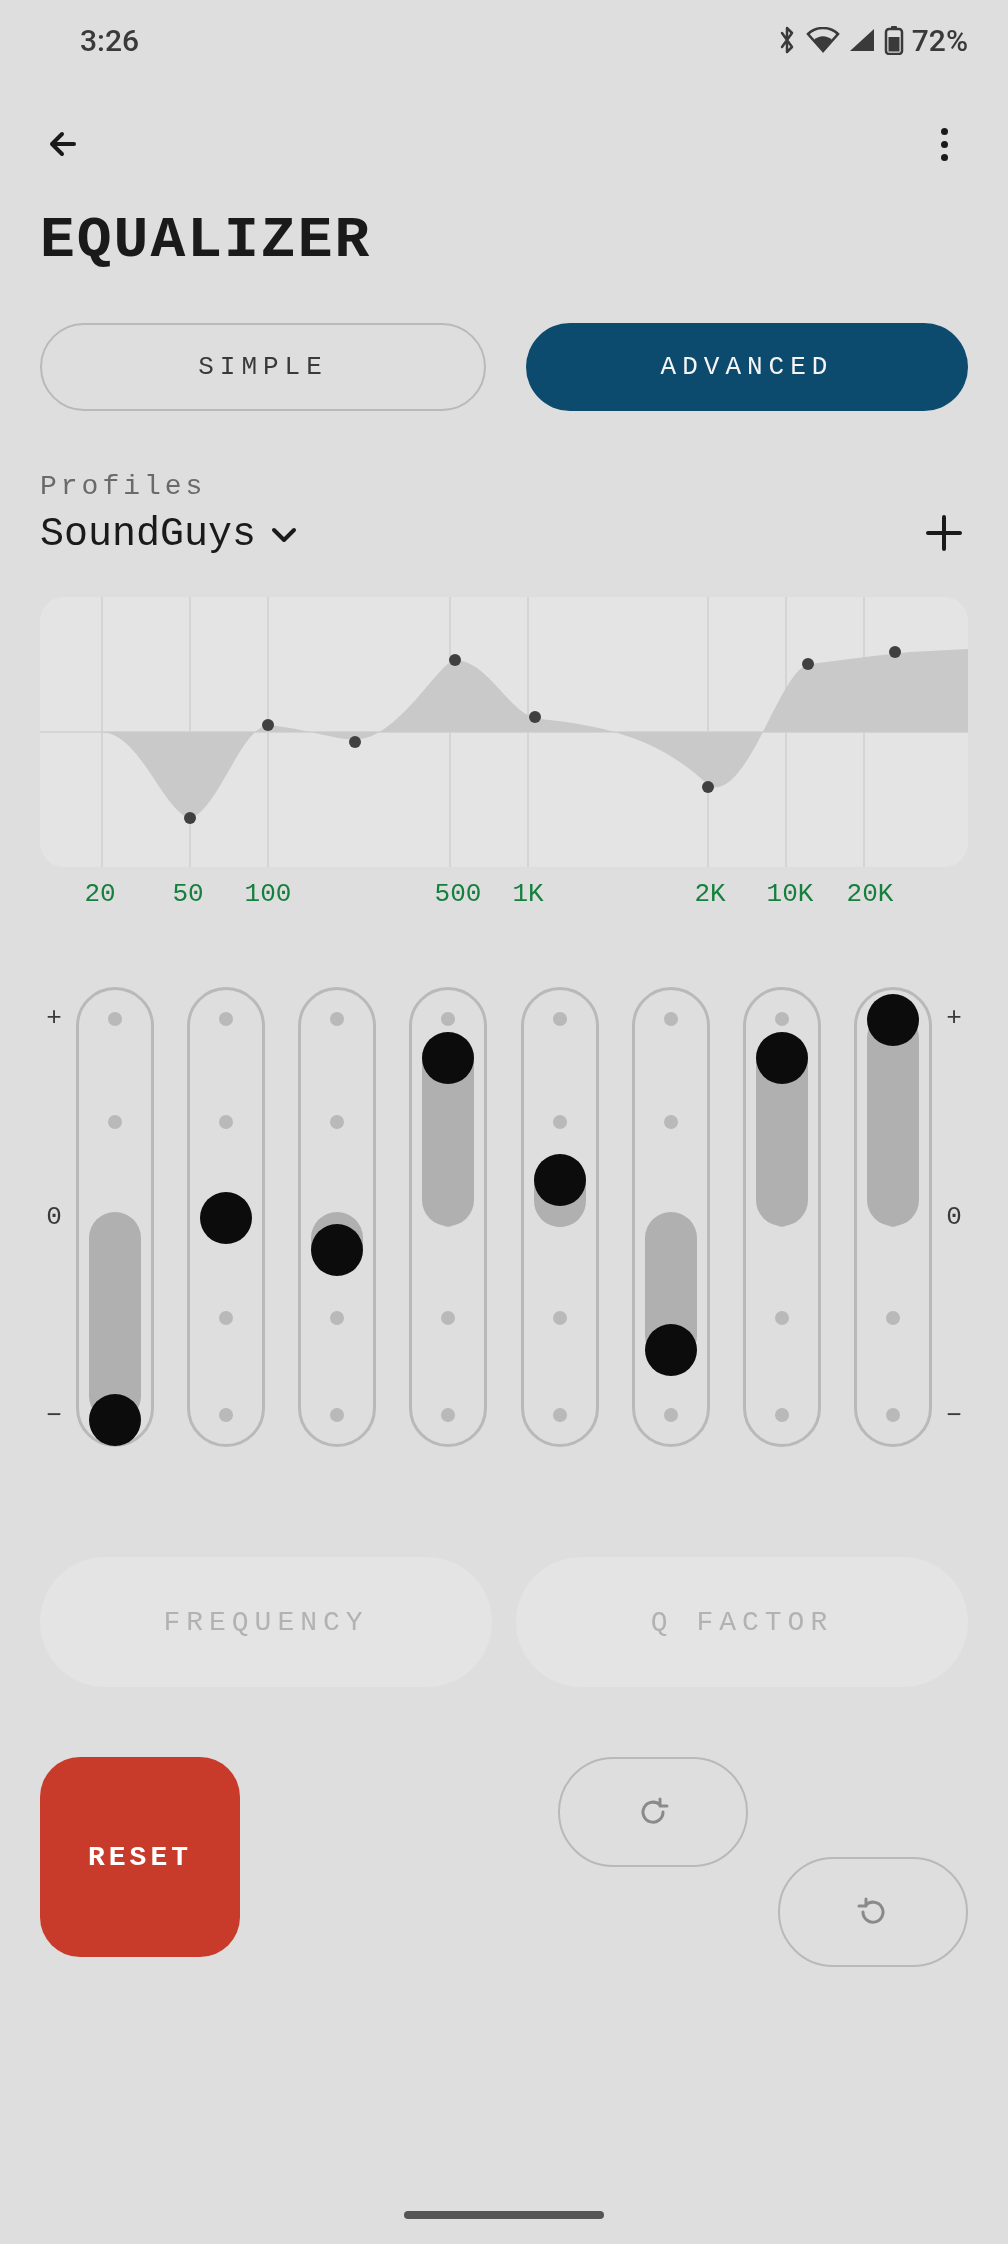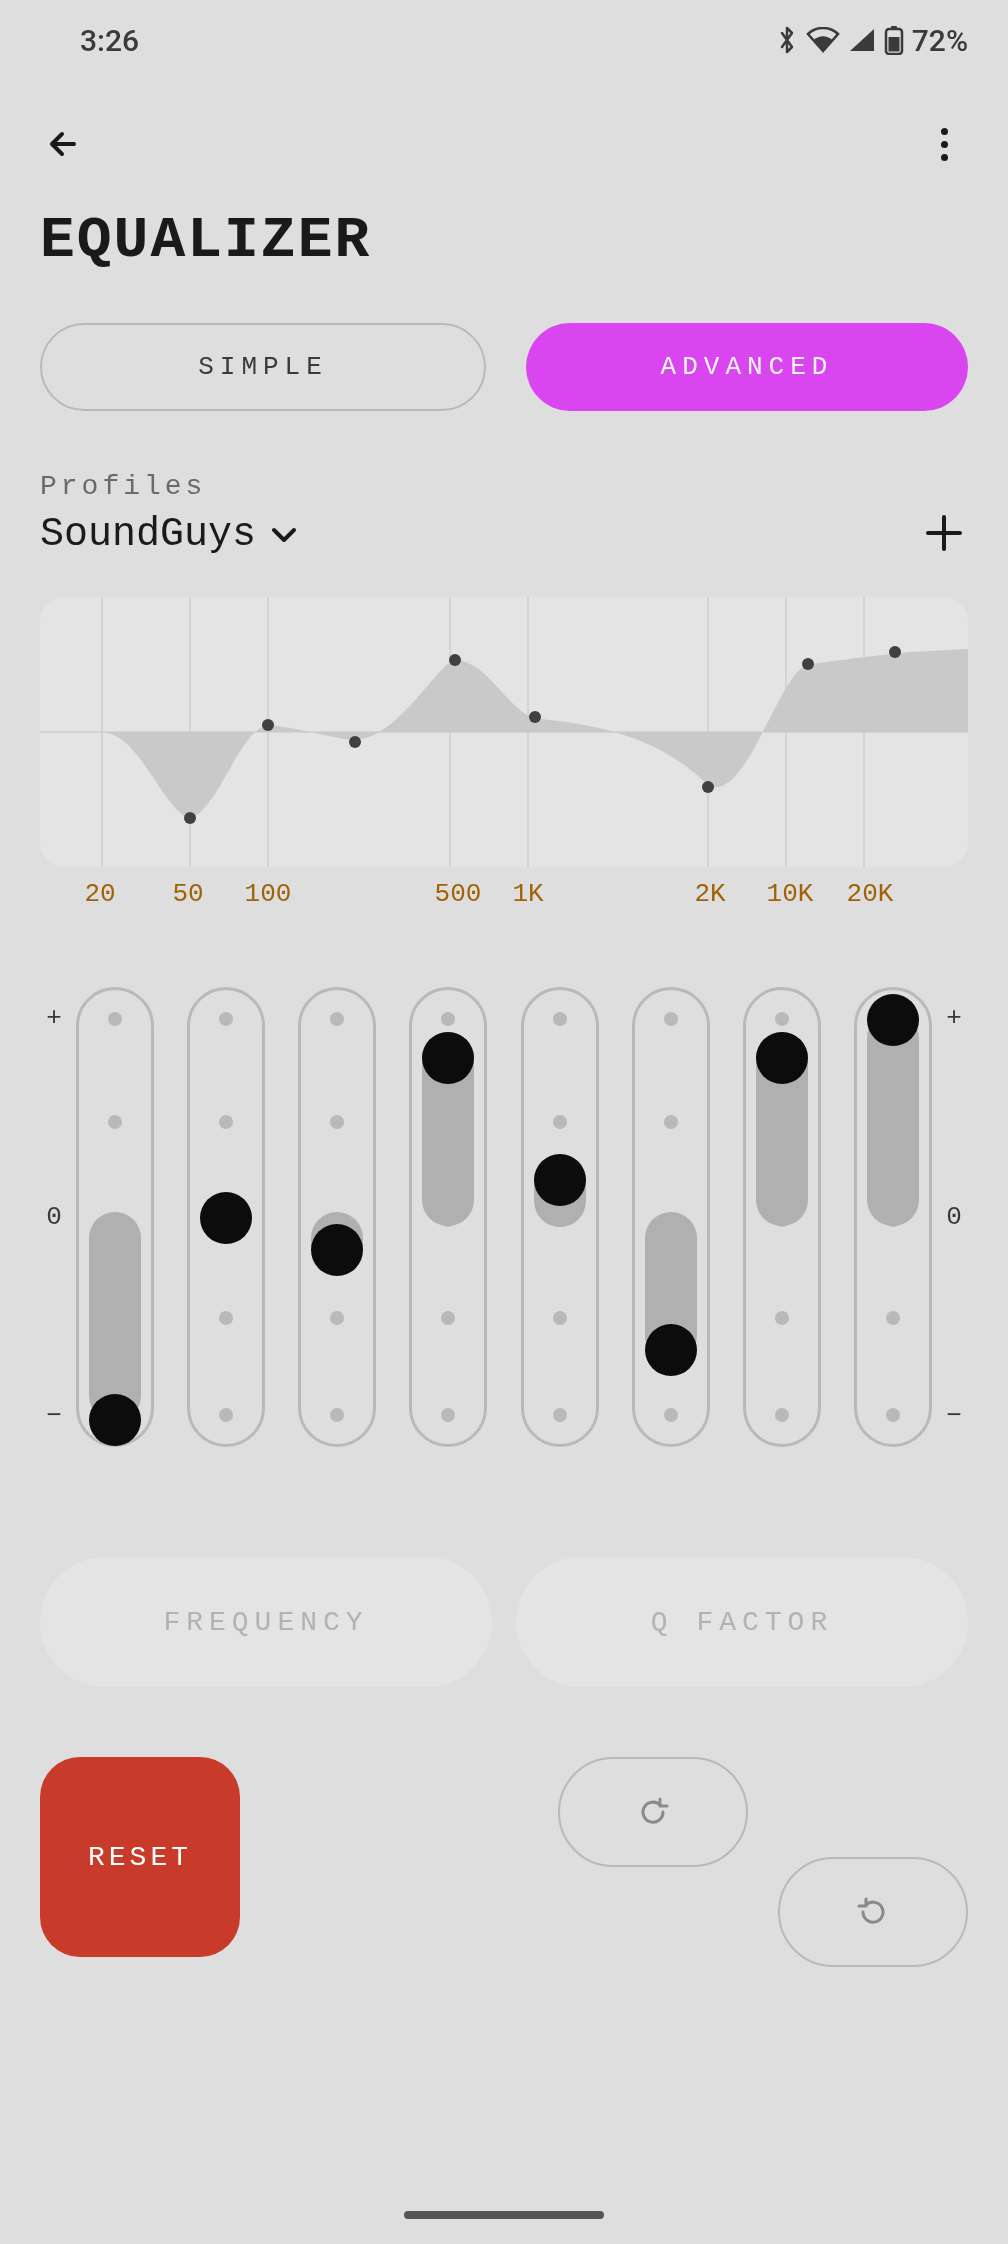--- a/index.html
+++ b/index.html
@@ -63,21 +63,21 @@
     font-weight: 500;
     letter-spacing: 6px;
     font-family: "Courier New", monospace;
   }
   .tab.inactive {
     border: 2px solid #b9b9b9;
     color: #3a3a3a;
     background: transparent;
   }
   .tab.active {
-    background: #d946ef;
+    background: #0c4a6e;
     color: #f5f5f5;
   }
 
   
   .profiles {
     padding: 60px 40px 0 40px;
     display:flex;
     justify-content: space-between;
     align-items: flex-end;
     gap: 8px;
@@ -107,21 +107,21 @@
     background: #e4e4e4;
     position: relative;
     overflow: hidden;
   }
   .graph-container svg { width:100%; height:100%; }
 
   .xaxis-labels {
     display:flex;
     padding: 12px 40px 0 40px;
     font-size: 26px;
-    color:#a16207;
+    color:#15803d;
     font-family: "Courier New", monospace;
     position:relative;
     height:40px;
   }
   .xaxis-labels span { position:absolute; transform:translateX(-50%);}
 
   
   .sliders-section {
     margin-top: 80px;
     padding: 0 36px;
@@ -197,20 +197,21 @@
   }
 
   
   .bottom-controls {
     padding: 80px 40px 0 40px;
     display:flex;
     align-items:center;
     justify-content: space-between;
     position:relative;
     height: 260px;
+    font-weight: bold;
   }
   .reset-btn {
     width: 200px; height: 200px;
     background:#c83a2a;
     border-radius:40px;
     display:flex; align-items:center; justify-content:center;
     color:#fff;
     font-size:28px;
     letter-spacing:4px;
     font-family: "Courier New", monospace;

